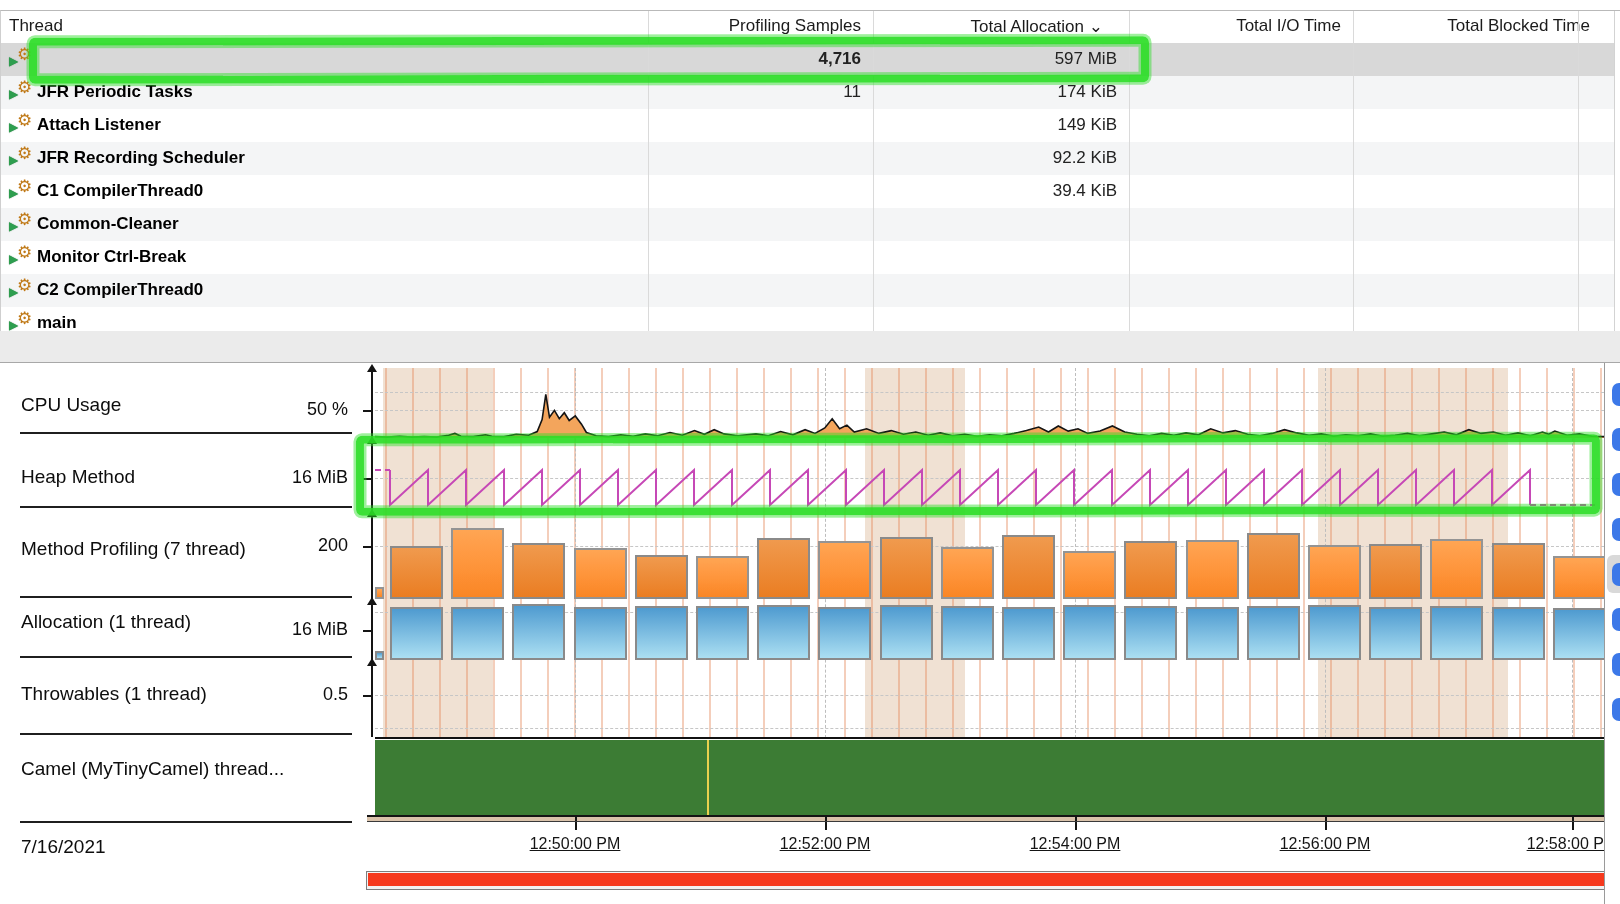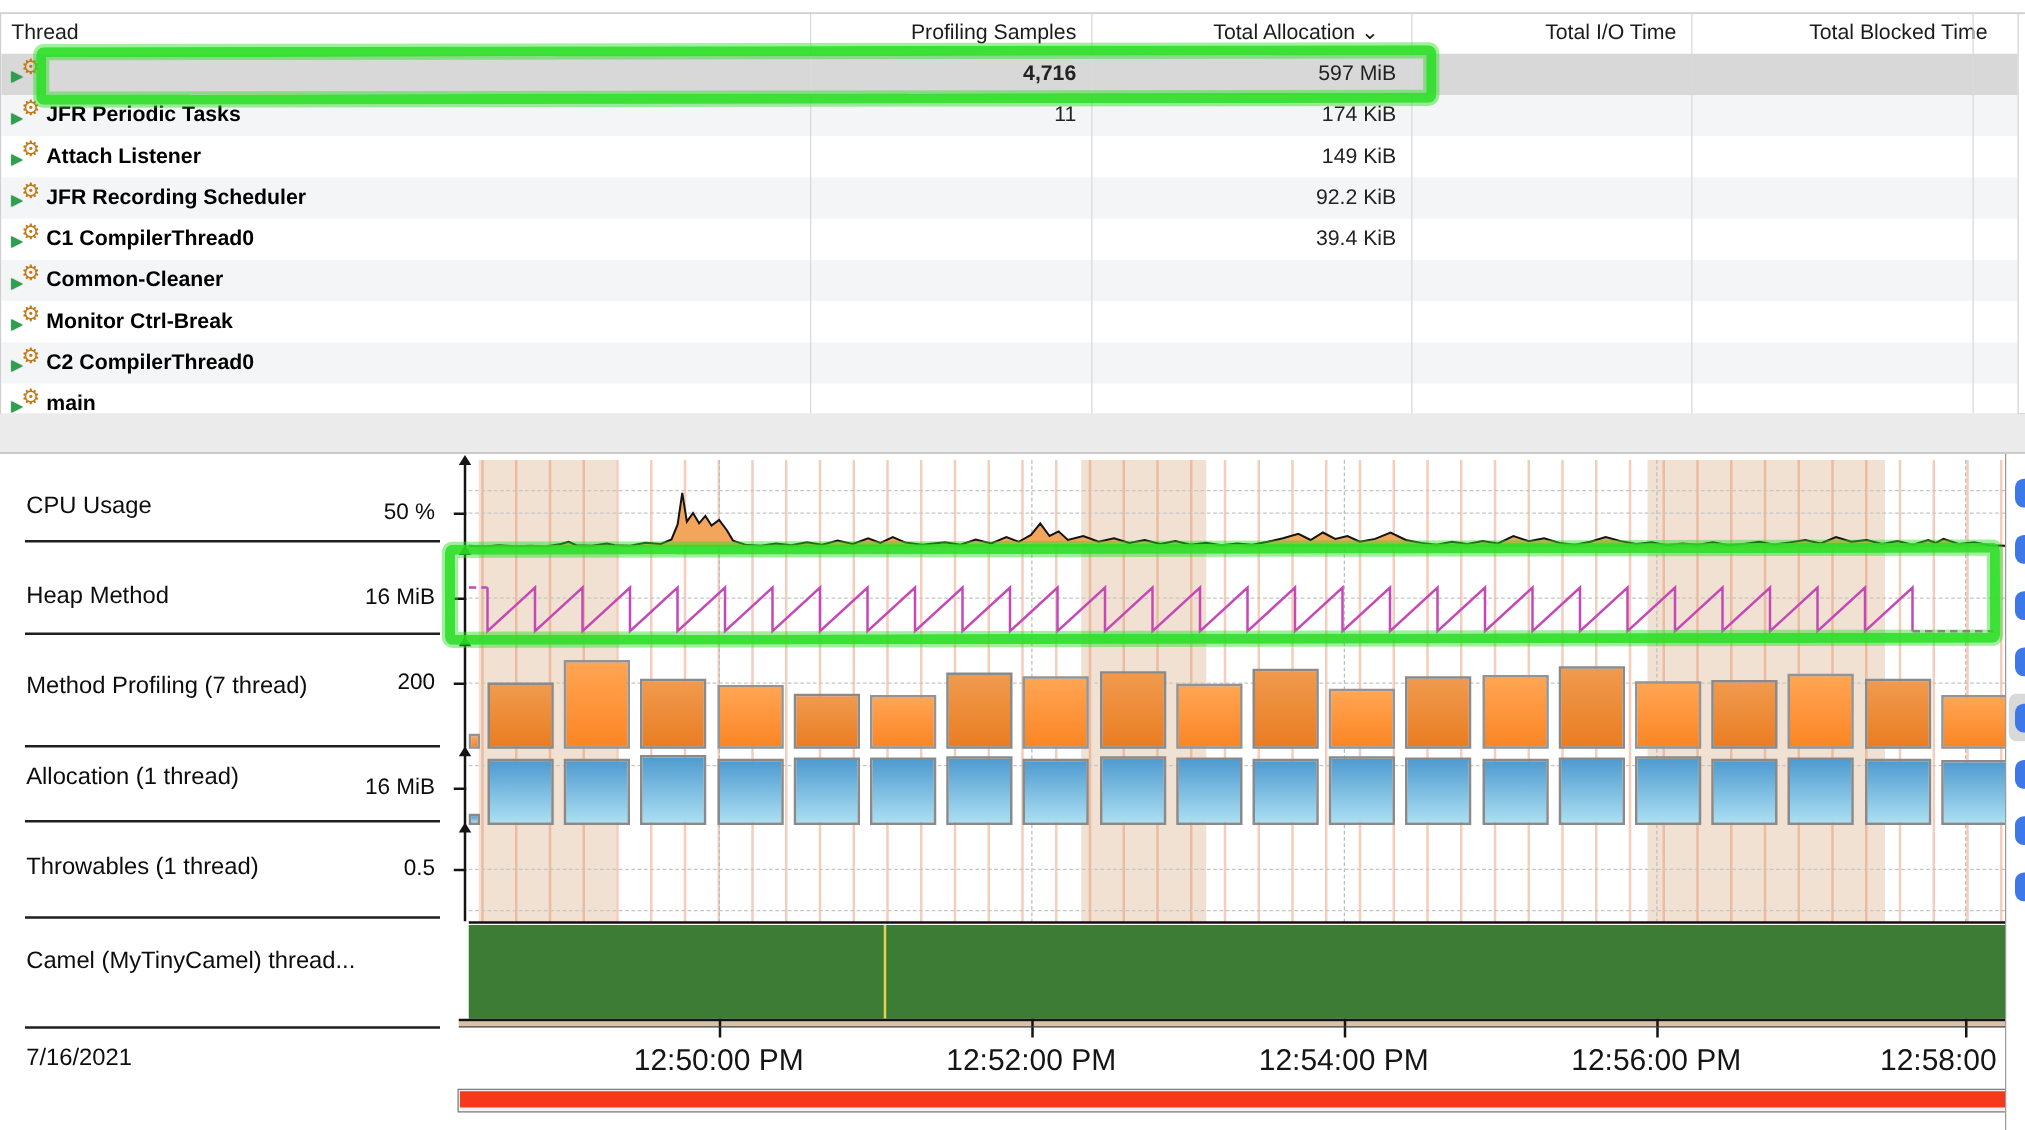--- a/index.html
+++ b/index.html
@@ -35,21 +35,21 @@
   .g-value{position:absolute;left:238px;width:110px;text-align:right;font-size:18px;color:#0d0d0d;white-space:nowrap;z-index:6;}
   .axis-v{position:absolute;left:371px;width:2px;background:#141414;z-index:5;}
   .axis-arrow{position:absolute;left:367px;width:0;height:0;border-left:5px solid transparent;
     border-right:5px solid transparent;border-bottom:8px solid #141414;z-index:5;}
   .axis-tick{position:absolute;left:363px;width:10px;height:2px;background:#141414;z-index:5;}
   .bar{position:absolute;box-sizing:border-box;border:2px solid #8a8a8a;z-index:4;}
   .bar.method{background:linear-gradient(180deg,#f09a4e 0%,#ea7d22 100%);}
   .bar.method:nth-child(even){filter:brightness(1.07);}
   .bar.alloc{background:linear-gradient(180deg,#4f9bd0 0%,#abdff2 100%);}
   .x-tick{position:absolute;top:452px;width:2px;height:15px;background:#141414;z-index:5;}
-  .x-label{position:absolute;top:472px;width:190px;text-align:center;font-size:24px;color:#151515;white-space:nowrap;z-index:6;}
+  .x-label{position:absolute;top:472px;width:190px;text-align:center;font-size:16px;color:#151515;white-space:nowrap;z-index:6;text-decoration:underline;}
   #axis-line1{position:absolute;left:367px;top:452px;width:1237px;height:2px;background:#141414;z-index:5;}
   #axis-tan{position:absolute;left:367px;top:454px;width:1237px;height:4px;background:#d9c2aa;z-index:4;}
   #axis-line2{position:absolute;left:367px;top:458px;width:1237px;height:1px;background:#3a3a3a;z-index:5;}
   #scroll-track{position:absolute;left:366px;top:508px;width:1240px;height:17px;border:1px solid #7d7d7d;
     background:#f2f2f2;z-index:6;}
   #scroll-thumb{position:absolute;left:1px;top:1px;width:1236px;height:13px;background:#f6391d;}
   #right-strip{position:absolute;left:1604px;top:0;width:16px;height:541px;background:#fff;border-left:1px solid #9a9a9a;z-index:30;}
   .strip-hl{position:absolute;left:2px;width:14px;height:38px;background:#d9d9d9;border-radius:6px 0 0 6px;}
   .strip-btn{position:absolute;left:7px;width:18px;height:23px;background:#3c78e8;border-radius:7px;}
   svg{position:absolute;z-index:4;}

